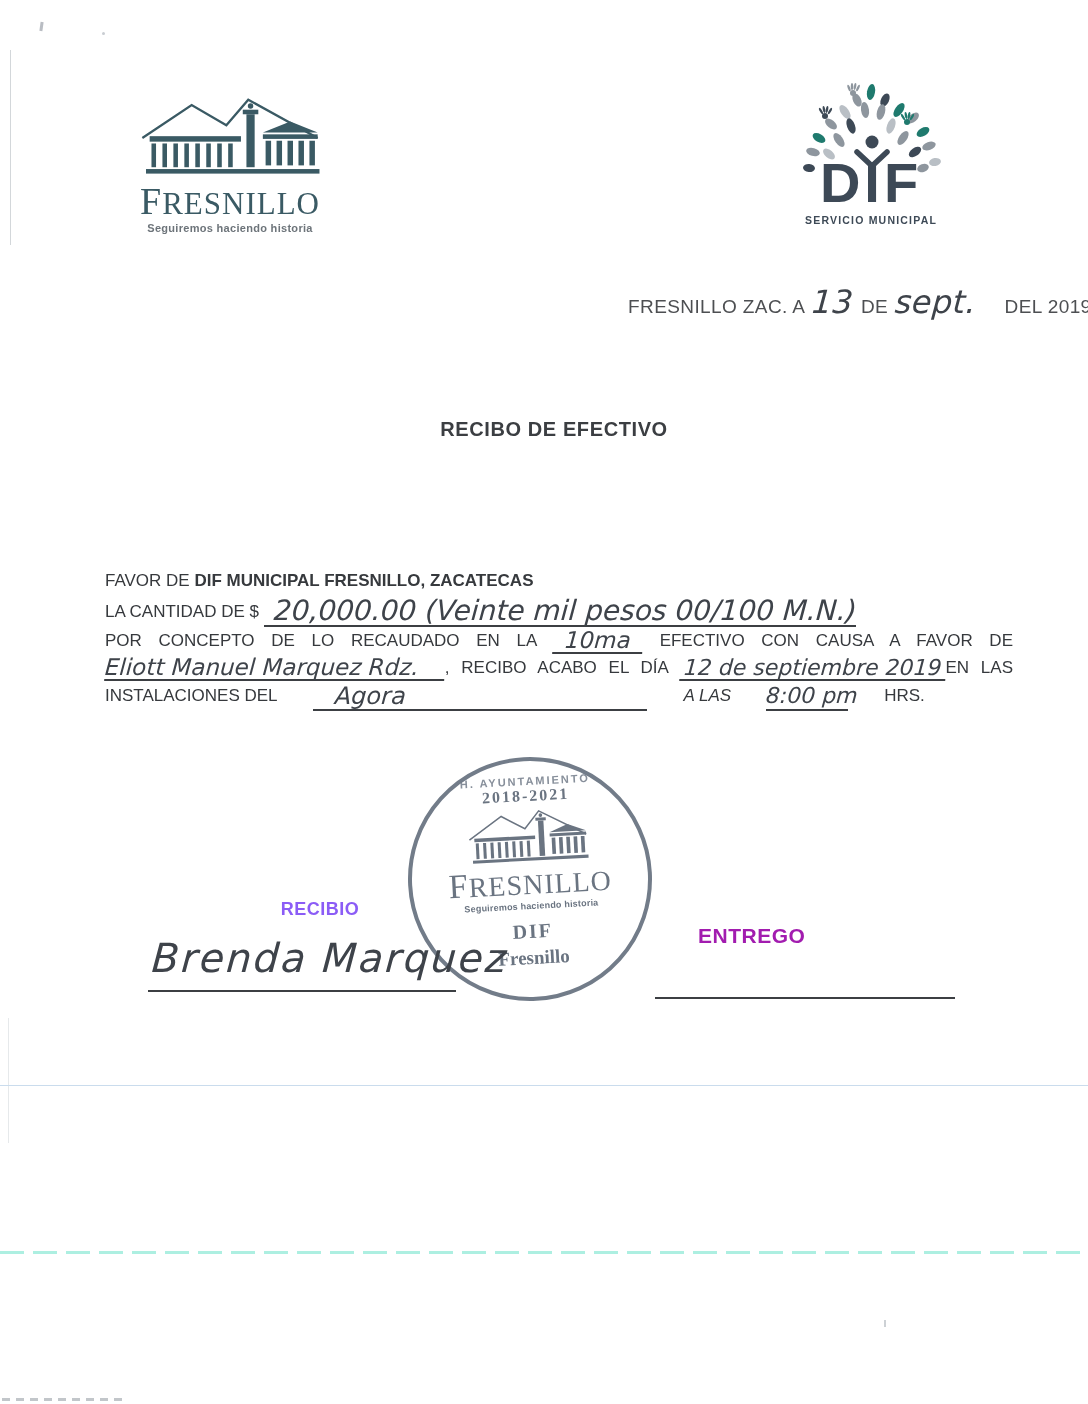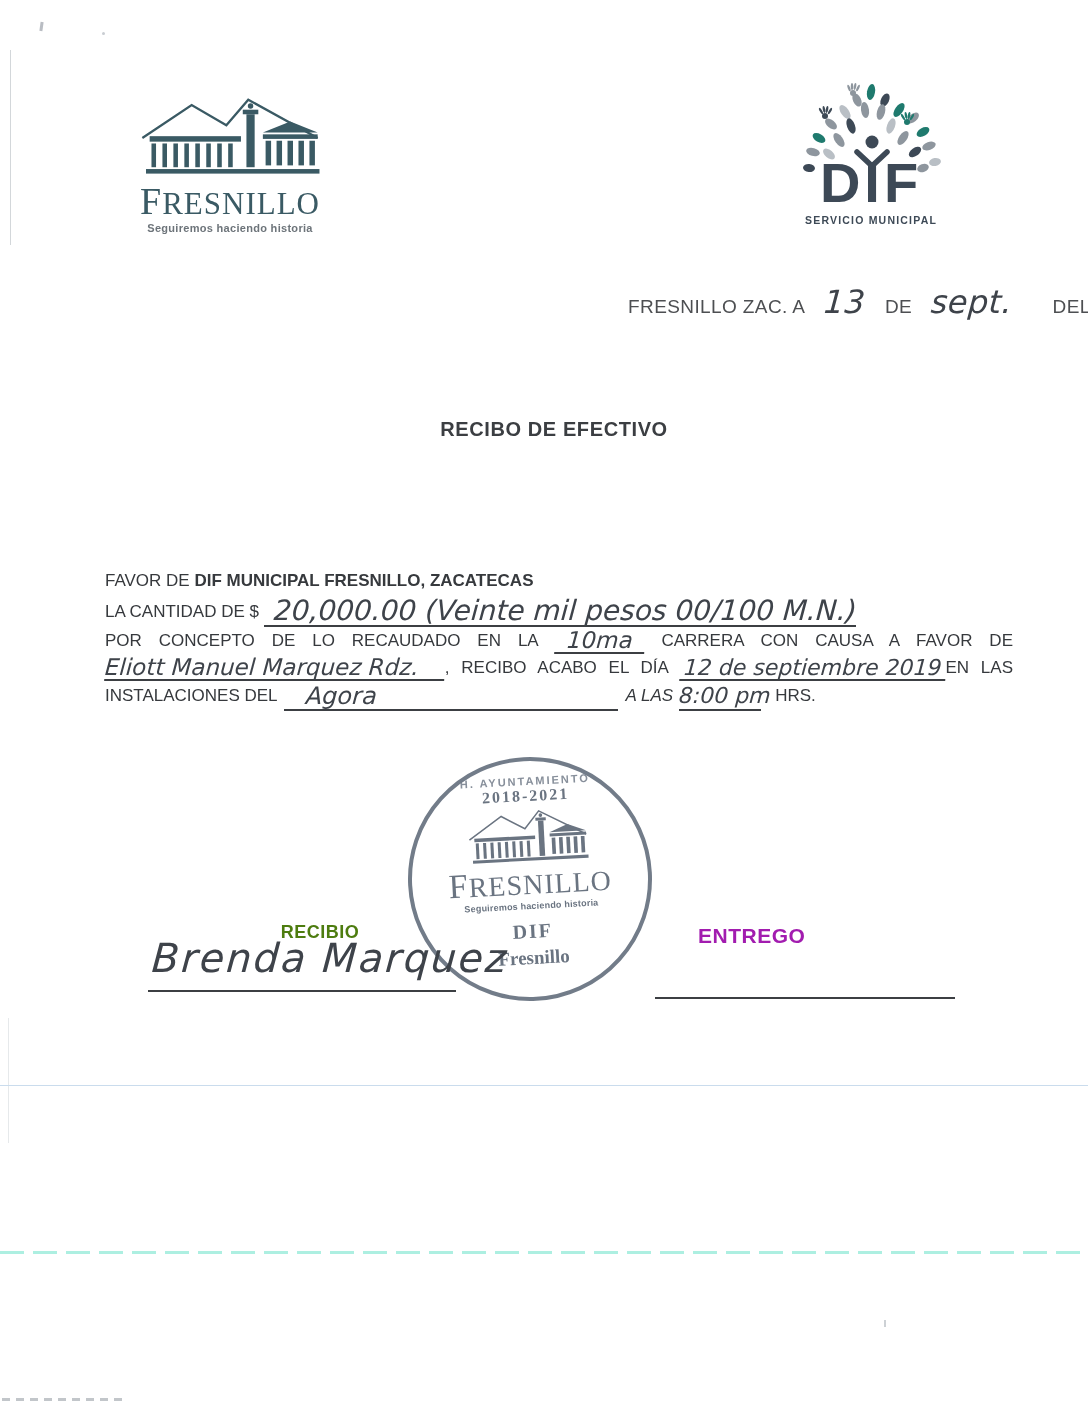--- a/index.html
+++ b/index.html
@@ -29,21 +29,21 @@
   .fresnillo-name::first-letter{font-size:38px;}
   .fresnillo-tagline{display:block;font-size:11px;font-weight:bold;color:#6d747a;
     letter-spacing:0.3px;margin-top:2px;}
 
   .logo-dif{position:absolute;left:795px;top:80px;width:152px;text-align:center;}
   .dif-subtitle{display:block;font-size:10.5px;font-weight:bold;color:#3d4956;
     letter-spacing:1.2px;margin-top:-8px;}
 
   
   .date-line{position:absolute;left:628px;top:286px;width:400px;display:flex;
-    align-items:baseline;color:#4d4f52;font-size:19px;letter-spacing:0.4px;white-space:nowrap;gap:12px;}
+    align-items:baseline;color:#4d4f52;font-size:19px;letter-spacing:0.4px;white-space:nowrap;}
   .date-line .gap{margin-left:7px;}
   .date-line .gap-big{margin-left:28px;}
 
   
   .hw{font-family:"DejaVu Sans",sans-serif;font-style:italic;color:#3e434a;
     transform:skewX(-4deg);display:inline-block;line-height:1;white-space:nowrap;}
 
   
   .doc-title{position:absolute;left:0;top:418px;width:1088px;text-align:center;
     text-indent:20px;font-size:20px;font-weight:bold;letter-spacing:0.6px;color:#3b3e42;}
@@ -52,49 +52,49 @@
   .body-block{position:absolute;left:105px;top:568px;width:908px;font-size:17px;
     line-height:26px;color:#36393d;}
   .body-line{position:relative;}
   .justify{text-align:justify;text-align-last:justify;}
   .blank{border-bottom:2px solid #3c3f43;}
   .blank-amount{display:inline-block;width:592px;margin-left:5px;vertical-align:baseline;}
   .blank-amount .hw{font-size:28px;padding-left:10px;position:relative;top:3px;}
   .hw-inline{font-size:23px;padding:0 12px;position:relative;top:2px;}
   .hw-name{font-size:23px;padding-right:26px;position:relative;top:2px;}
   .hw-date{font-size:22px;padding:0 4px;position:relative;top:2px;}
-  .line5{display:flex;align-items:baseline;}
+  .line5{display:flex;align-items:baseline;gap:29px;}
   .blank-venue{width:334px;margin-left:6px;}
   .blank-venue .hw{font-size:24px;padding-left:22px;position:relative;top:3px;}
   .lbl-alas{margin-left:8px;font-style:italic;}
   .blank-time{width:82px;margin-left:6px;text-align:center;}
   .blank-time .hw{font-size:22px;position:relative;top:2px;}
-  .lbl-hrs{margin-left:14px;}
+  .lbl-hrs{margin-left:7px;}
 
   
   .stamp{position:absolute;left:408px;top:757px;width:244px;height:244px;
     border:4px solid #5f6a79;border-radius:50%;opacity:0.88;color:#566170;
     transform:rotate(-3deg);box-sizing:border-box;text-align:center;}
   .stamp-arc{display:block;margin:14px auto 0;font-size:11px;font-weight:bold;
     letter-spacing:2px;color:#5f6a79;opacity:0.85;}
   .stamp-years{display:block;font-family:"Liberation Serif",serif;font-size:16px;
     font-weight:bold;letter-spacing:2px;margin-top:0px;}
   .stamp svg{display:block;margin:4px auto 0;}
   .stamp-name{display:block;font-family:"Liberation Serif",serif;font-size:28px;
     letter-spacing:1px;line-height:1;margin-top:1px;}
   .stamp-name::first-letter{font-size:34px;}
   .stamp-tagline{display:block;font-size:9px;font-weight:bold;letter-spacing:0.2px;margin-top:1px;}
   .stamp-org{display:block;font-family:"Liberation Serif",serif;font-size:20px;
     font-weight:bold;letter-spacing:2px;margin-top:9px;}
   .stamp-city{display:block;font-family:"Liberation Serif",serif;font-size:19px;
     font-weight:bold;margin-top:4px;}
 
   
-  .recibio-label{position:absolute;left:240px;top:922px;width:160px;text-align:center;
-    font-size:18px;font-weight:bold;color:#4d7c0f;letter-spacing:0.5px;}
+  .recibio-label{position:absolute;left:240px;top:899px;width:160px;text-align:center;
+    font-size:18px;font-weight:bold;color:#8b5cf6;letter-spacing:0.5px;}
   .recibio-signature{position:absolute;left:152px;top:938px;font-size:40px;letter-spacing:2px;}
   .recibio-line{position:absolute;left:148px;top:990px;width:308px;border-top:2px solid #3c3f43;}
   .entrego-label{position:absolute;left:698px;top:924px;width:170px;text-align:left;
     font-size:21px;font-weight:bold;color:#a21caf;letter-spacing:0.5px;}
   .entrego-line{position:absolute;left:655px;top:997px;width:300px;border-top:2px solid #3c3f43;}
 </style>
 </head>
 <body>
 
 <svg width="0" height="0" style="position:absolute" aria-hidden="true">
@@ -218,21 +218,21 @@
       <b>DIF MUNICIPAL FRESNILLO, ZACATECAS</b>
     </div>
 
     <div class="body-line">
       <span>LA CANTIDAD DE $</span><span class="blank blank-amount"><span class="hw">20,000.00 (Veinte mil pesos 00/100 M.N.)</span></span>
     </div>
 
     <div class="body-line justify">
       <span>POR CONCEPTO DE LO RECAUDADO EN LA</span>
       <span class="hw hw-inline blank">10ma</span>
-      <span>CARRERA CON CAUSA A FAVOR DE</span>
+      <span>EFECTIVO CON CAUSA A FAVOR DE</span>
     </div>
 
     <div class="body-line justify">
       <span class="hw hw-name blank">Eliott Manuel Marquez Rdz.</span><span>, RECIBO ACABO EL DÍA</span>
       <span class="hw hw-date blank">12 de septiembre 2019</span><span>EN LAS</span>
     </div>
 
     <div class="body-line line5">
       <span>INSTALACIONES DEL</span>
       <span class="blank blank-venue"><span class="hw">Agora</span></span>

